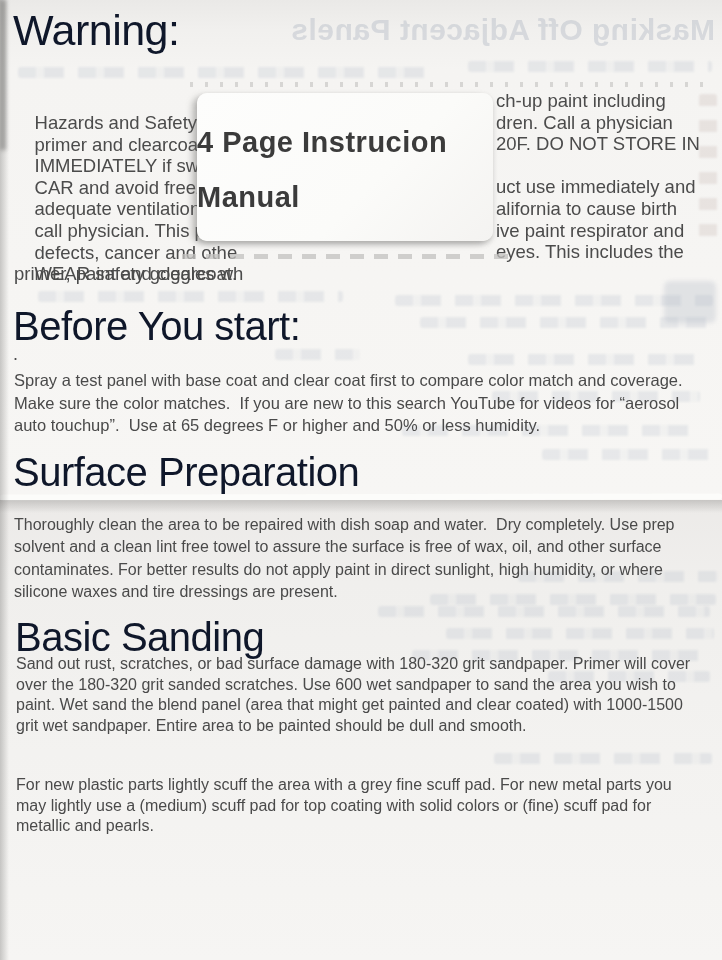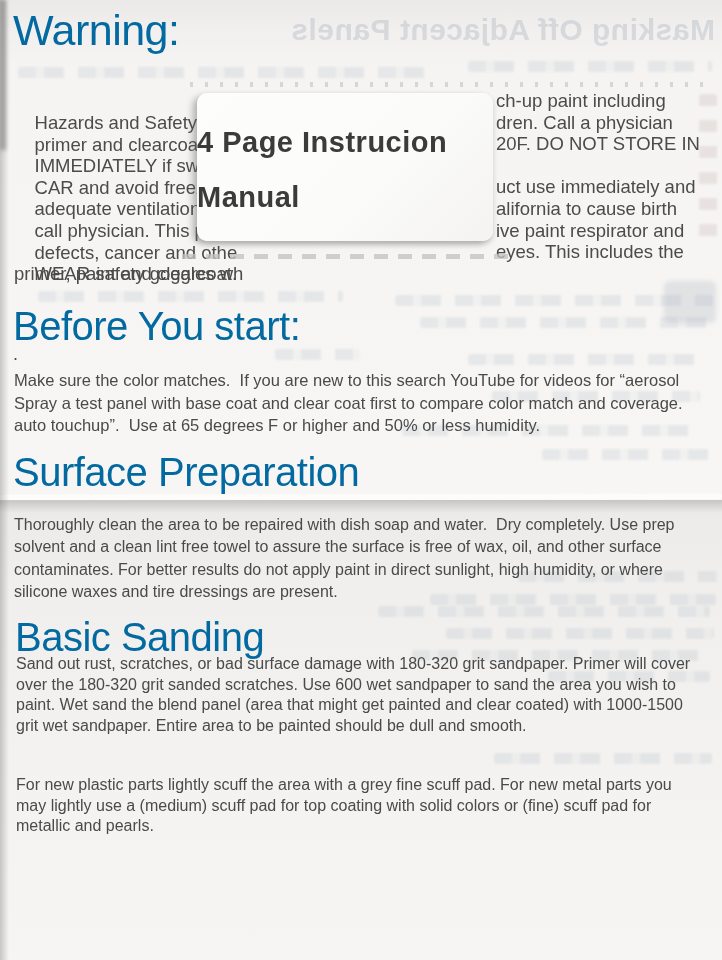--- a/index.html
+++ b/index.html
@@ -28,21 +28,21 @@
     font-size:30px; font-weight:600; letter-spacing:.5px;
     color:rgba(152,162,180,.30); transform:scaleX(-1); filter:blur(.6px);
     white-space:nowrap; text-align:center; }
   .bleed-line { position:absolute; height:11px; border-radius:3px; opacity:.5; filter:blur(1.2px);
     background:repeating-linear-gradient(90deg, rgba(168,178,194,.40) 0 18px, rgba(168,178,194,.14) 18px 26px, rgba(168,178,194,.42) 26px 46px, rgba(168,178,194,0) 46px 60px); }
   .bleed-col { position:absolute; width:18px; border-radius:3px; opacity:.5; filter:blur(1.2px);
     background:repeating-linear-gradient(180deg, rgba(186,166,160,.45) 0 12px, rgba(186,166,160,0) 12px 26px); }
   .bleed-blob { position:absolute; border-radius:6px; background:rgba(168,176,190,.28); filter:blur(2px); }
 
   
-  .heading { position:absolute; font-weight:400; color:#0369a1; letter-spacing:-.5px; line-height:1.15; }
+  .heading { position:absolute; font-weight:400; color:#0f172a; letter-spacing:-.5px; line-height:1.15; }
   .h-warning { left:13px; top:6px;  font-size:43px; }
   .h-before  { left:13px; top:303px; font-size:40px; }
   .h-surface { left:13px; top:449px; font-size:40px; }
   .h-basic   { left:15px; top:614px; font-size:40px; }
 
   
   .wline { position:absolute; left:0; width:722px; font-size:18.5px; color:#4b4b4b; white-space:pre; }
   .wline .wl { margin-left:14px; }
   .wline .wr { position:absolute; left:496px; top:0; white-space:pre; }
   .w-close { position:absolute; left:14px; top:263px; font-size:18.5px; color:#4b4b4b; white-space:pre; }
@@ -141,22 +141,22 @@
   <div class="perforation"></div>
   <div class="sticker">
     <div class="s1">4 Page Instrucion</div>
     <div class="s2">Manual</div>
   </div>
   <div class="sticker-dashes"></div>
 
   <div class="heading h-before">Before You start:</div>
   <div class="stray">.</div>
   <div class="para p-before">
+    <div class="ln">Spray a test panel with base coat and clear coat first to compare color match and coverage.</div>
     <div class="ln">Make sure the color matches.  If you are new to this search YouTube for videos for “aerosol</div>
-    <div class="ln">Spray a test panel with base coat and clear coat first to compare color match and coverage.</div>
     <div class="ln">auto touchup”.  Use at 65 degrees F or higher and 50% or less humidity.</div>
   </div>
 
   <div class="heading h-surface">Surface Preparation</div>
   <div class="para p-surface">
     <div class="ln"><span>Thoroughly clean the area to be repaired with dish soap and water.  </span><span class="ital">Dry completely. Use prep</span></div>
     <div class="ln">solvent and a clean lint free towel to assure the surface is free of wax, oil, and other surface</div>
     <div class="ln">contaminates. For better results do not apply paint in direct sunlight, high humidity, or where</div>
     <div class="ln">silicone waxes and tire dressings are present.</div>
   </div>

